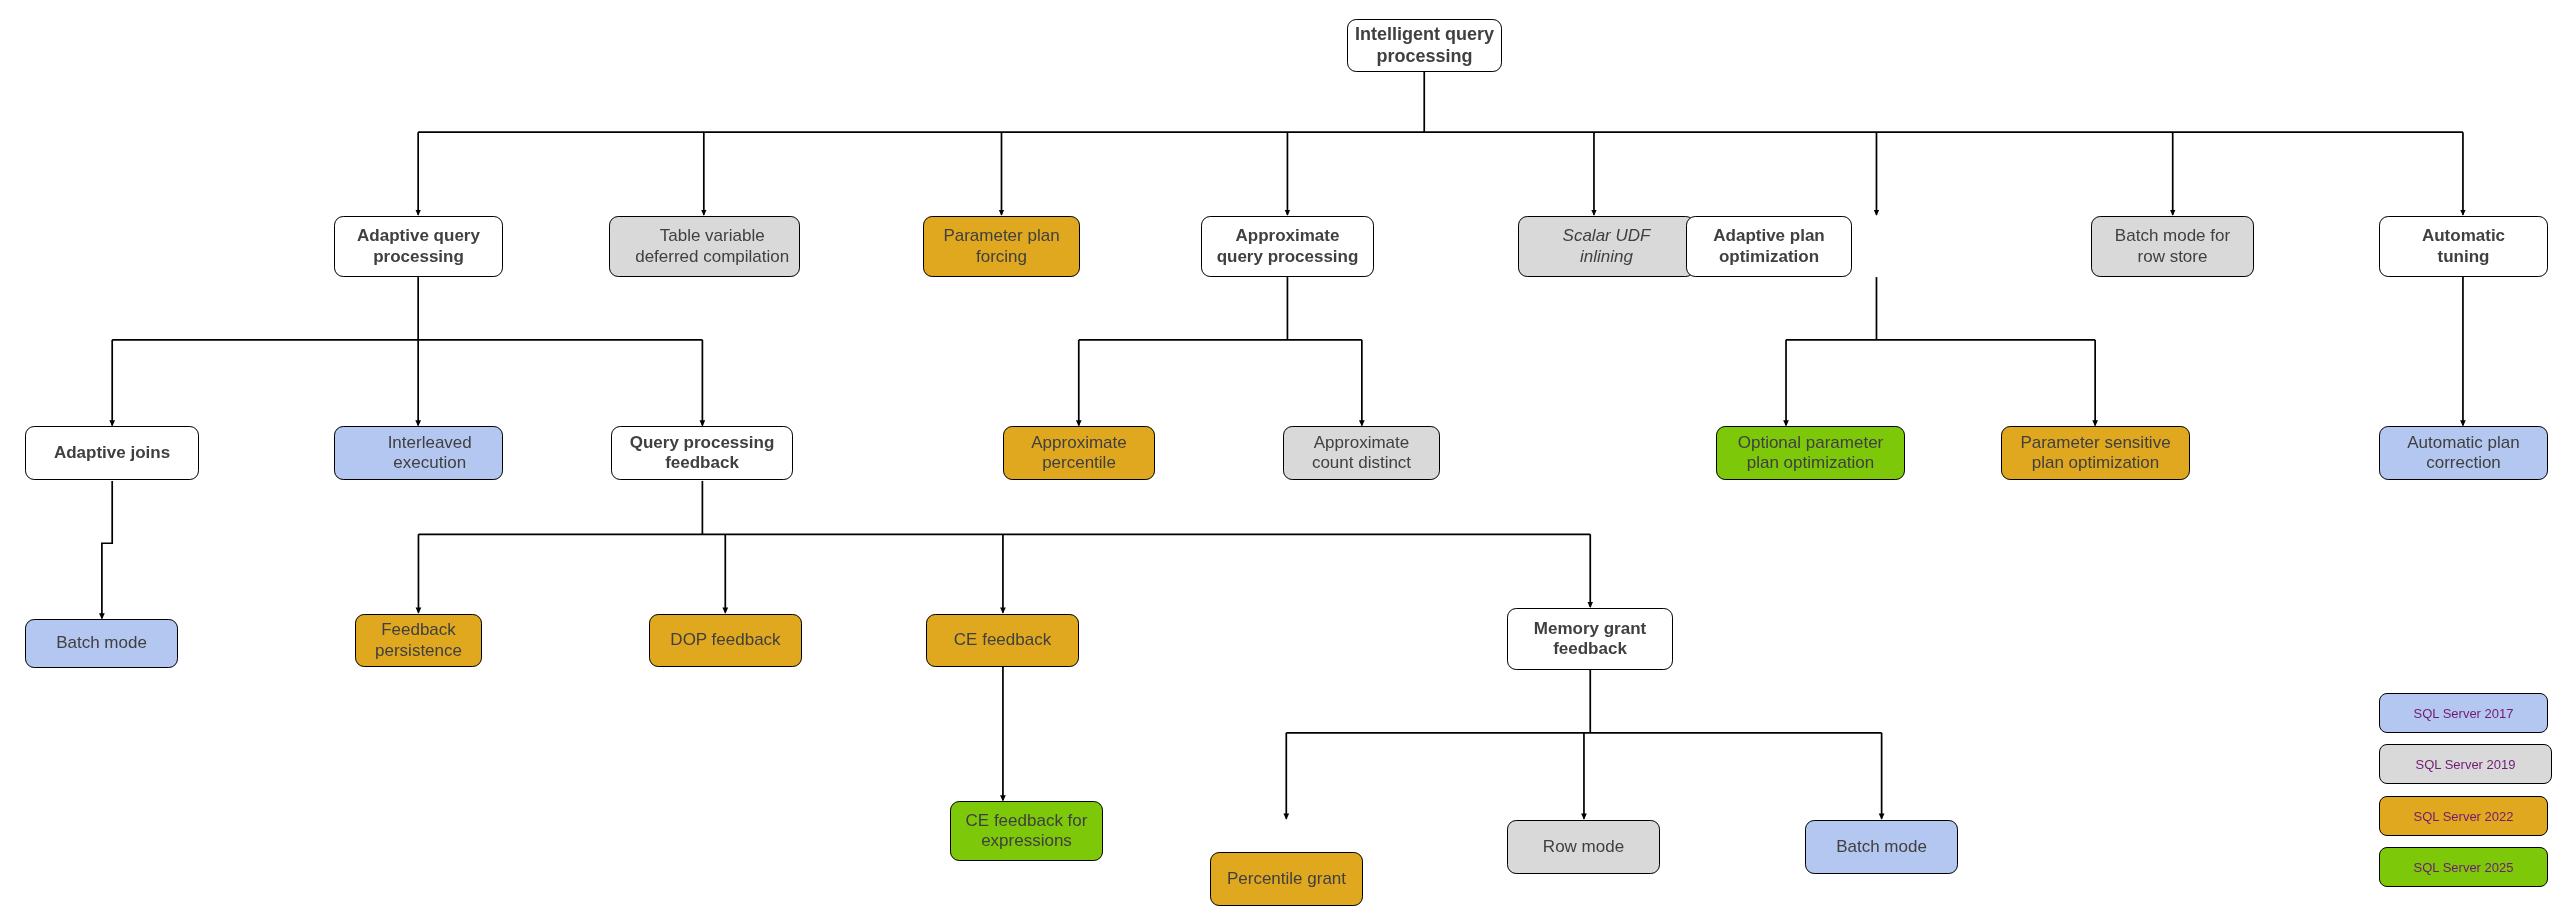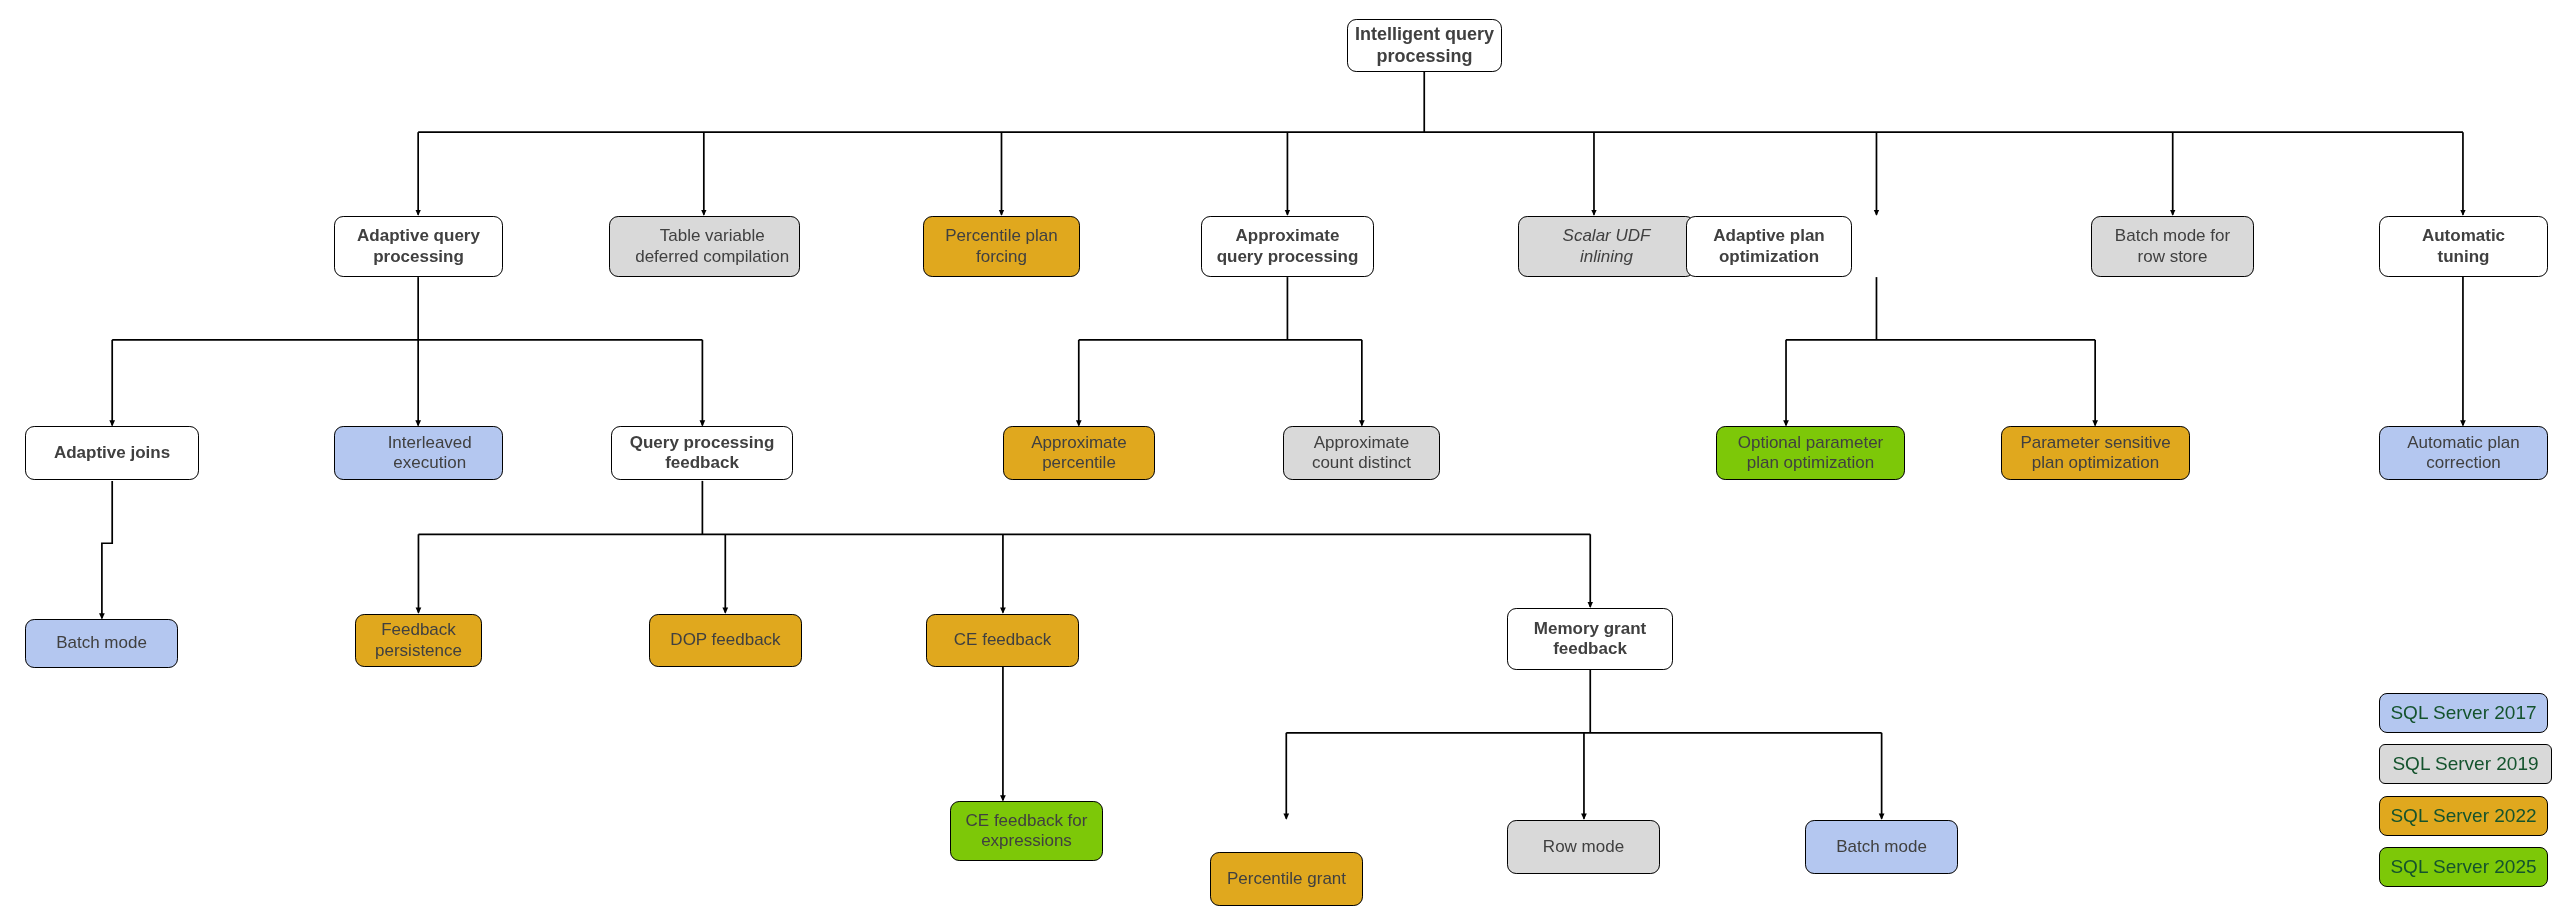--- a/index.html
+++ b/index.html
@@ -34,22 +34,22 @@
   .node.green{background:#7dc808;font-weight:normal;margin-left:24px;}
   .node.blue{background:#b4c7f0;font-weight:normal;}
   .legend-item{
     position:absolute;
     box-sizing:border-box;
     border:1.7px solid #000000;
     border-radius:8px;
     display:flex;
     align-items:center;
     justify-content:center;
-    font-size:19px;
-    color:#14532d;
+    font-size:13px;
+    color:#701a75;
     text-align:center;
   }
 </style>
 </head>
 <body>
 
 <div id="stage">
   <svg id="edges" viewBox="0 0 4500 1600">
     <defs>
       <marker id="arrow" markerWidth="12" markerHeight="12" refX="9" refY="6" orient="auto" markerUnits="userSpaceOnUse">
@@ -96,21 +96,21 @@
         <path d="M3287,1280.04 L3287,1430" stroke="#000000" stroke-width="3" fill="none" marker-end="url(#arrow)"></path>
       </g>
   </svg>
   <div id="nodes-layer">
       <div class="node white root" style="left: 1347px; top: 19px; width: 155px; height: 53px;">Intelligent query
 processing</div>
       <div class="node white" style="left: 334px; top: 216px; width: 169px; height: 61px;">Adaptive query
 processing</div>
       <div class="node gray" style="left: 609px; top: 216px; width: 191px; height: 61px; padding-left: 20px;">Table variable
 deferred compilation</div>
-      <div class="node amber" style="left: 923px; top: 216px; width: 157px; height: 61px;">Percentile plan
+      <div class="node amber" style="left: 923px; top: 216px; width: 157px; height: 61px;">Parameter plan
 forcing</div>
       <div class="node white" style="left: 1201px; top: 216px; width: 173px; height: 61px;">Approximate
 query processing</div>
       <div class="node gray" style="left: 1518px; top: 216px; width: 177px; height: 61px; font-style: italic;">Scalar UDF
 inlining</div>
       <div class="node white" style="left: 1686px; top: 216px; width: 166px; height: 61px;">Adaptive plan
 optimization</div>
       <div class="node gray" style="left: 2091px; top: 216px; width: 163px; height: 61px;">Batch mode for
 row store</div>
       <div class="node white" style="left: 2379px; top: 216px; width: 169px; height: 61px;">Automatic
@@ -138,18 +138,18 @@
 feedback</div>
       <div class="node green" style="left: 926px; top: 801px; width: 153px; height: 60px;">CE feedback for
 expressions</div>
       <div class="node amber" style="left: 1210px; top: 820px; width: 153px; height: 54px; margin-top: 32px;">Percentile grant</div>
       <div class="node gray" style="left: 1507px; top: 820px; width: 153px; height: 54px;">Row mode</div>
       <div class="node blue" style="left: 1805px; top: 820px; width: 153px; height: 54px;">Batch mode</div>
       <div class="node blue" style="left: 25px; top: 619px; width: 153px; height: 49px;">Batch mode</div>
     </div>
   <div id="legend-layer">
       <div class="legend-item blue" style="background: rgb(180, 199, 240); left: 2379px; top: 693px; width: 169px; height: 40px;">SQL Server 2017</div>
-      <div class="legend-item gray" style="background: rgb(217, 217, 217); left: 2379px; top: 744px; width: 173px; height: 40px; border-radius: 6px;">SQL Server 2019</div>
+      <div class="legend-item gray" style="background: rgb(217, 217, 217); left: 2379px; top: 744px; width: 173px; height: 40px;">SQL Server 2019</div>
       <div class="legend-item amber" style="background: rgb(224, 168, 30); left: 2379px; top: 796px; width: 169px; height: 40px;">SQL Server 2022</div>
       <div class="legend-item green" style="background: rgb(125, 200, 8); left: 2379px; top: 847px; width: 169px; height: 40px;">SQL Server 2025</div>
     </div>
 </div>
 
 
 </body></html>

